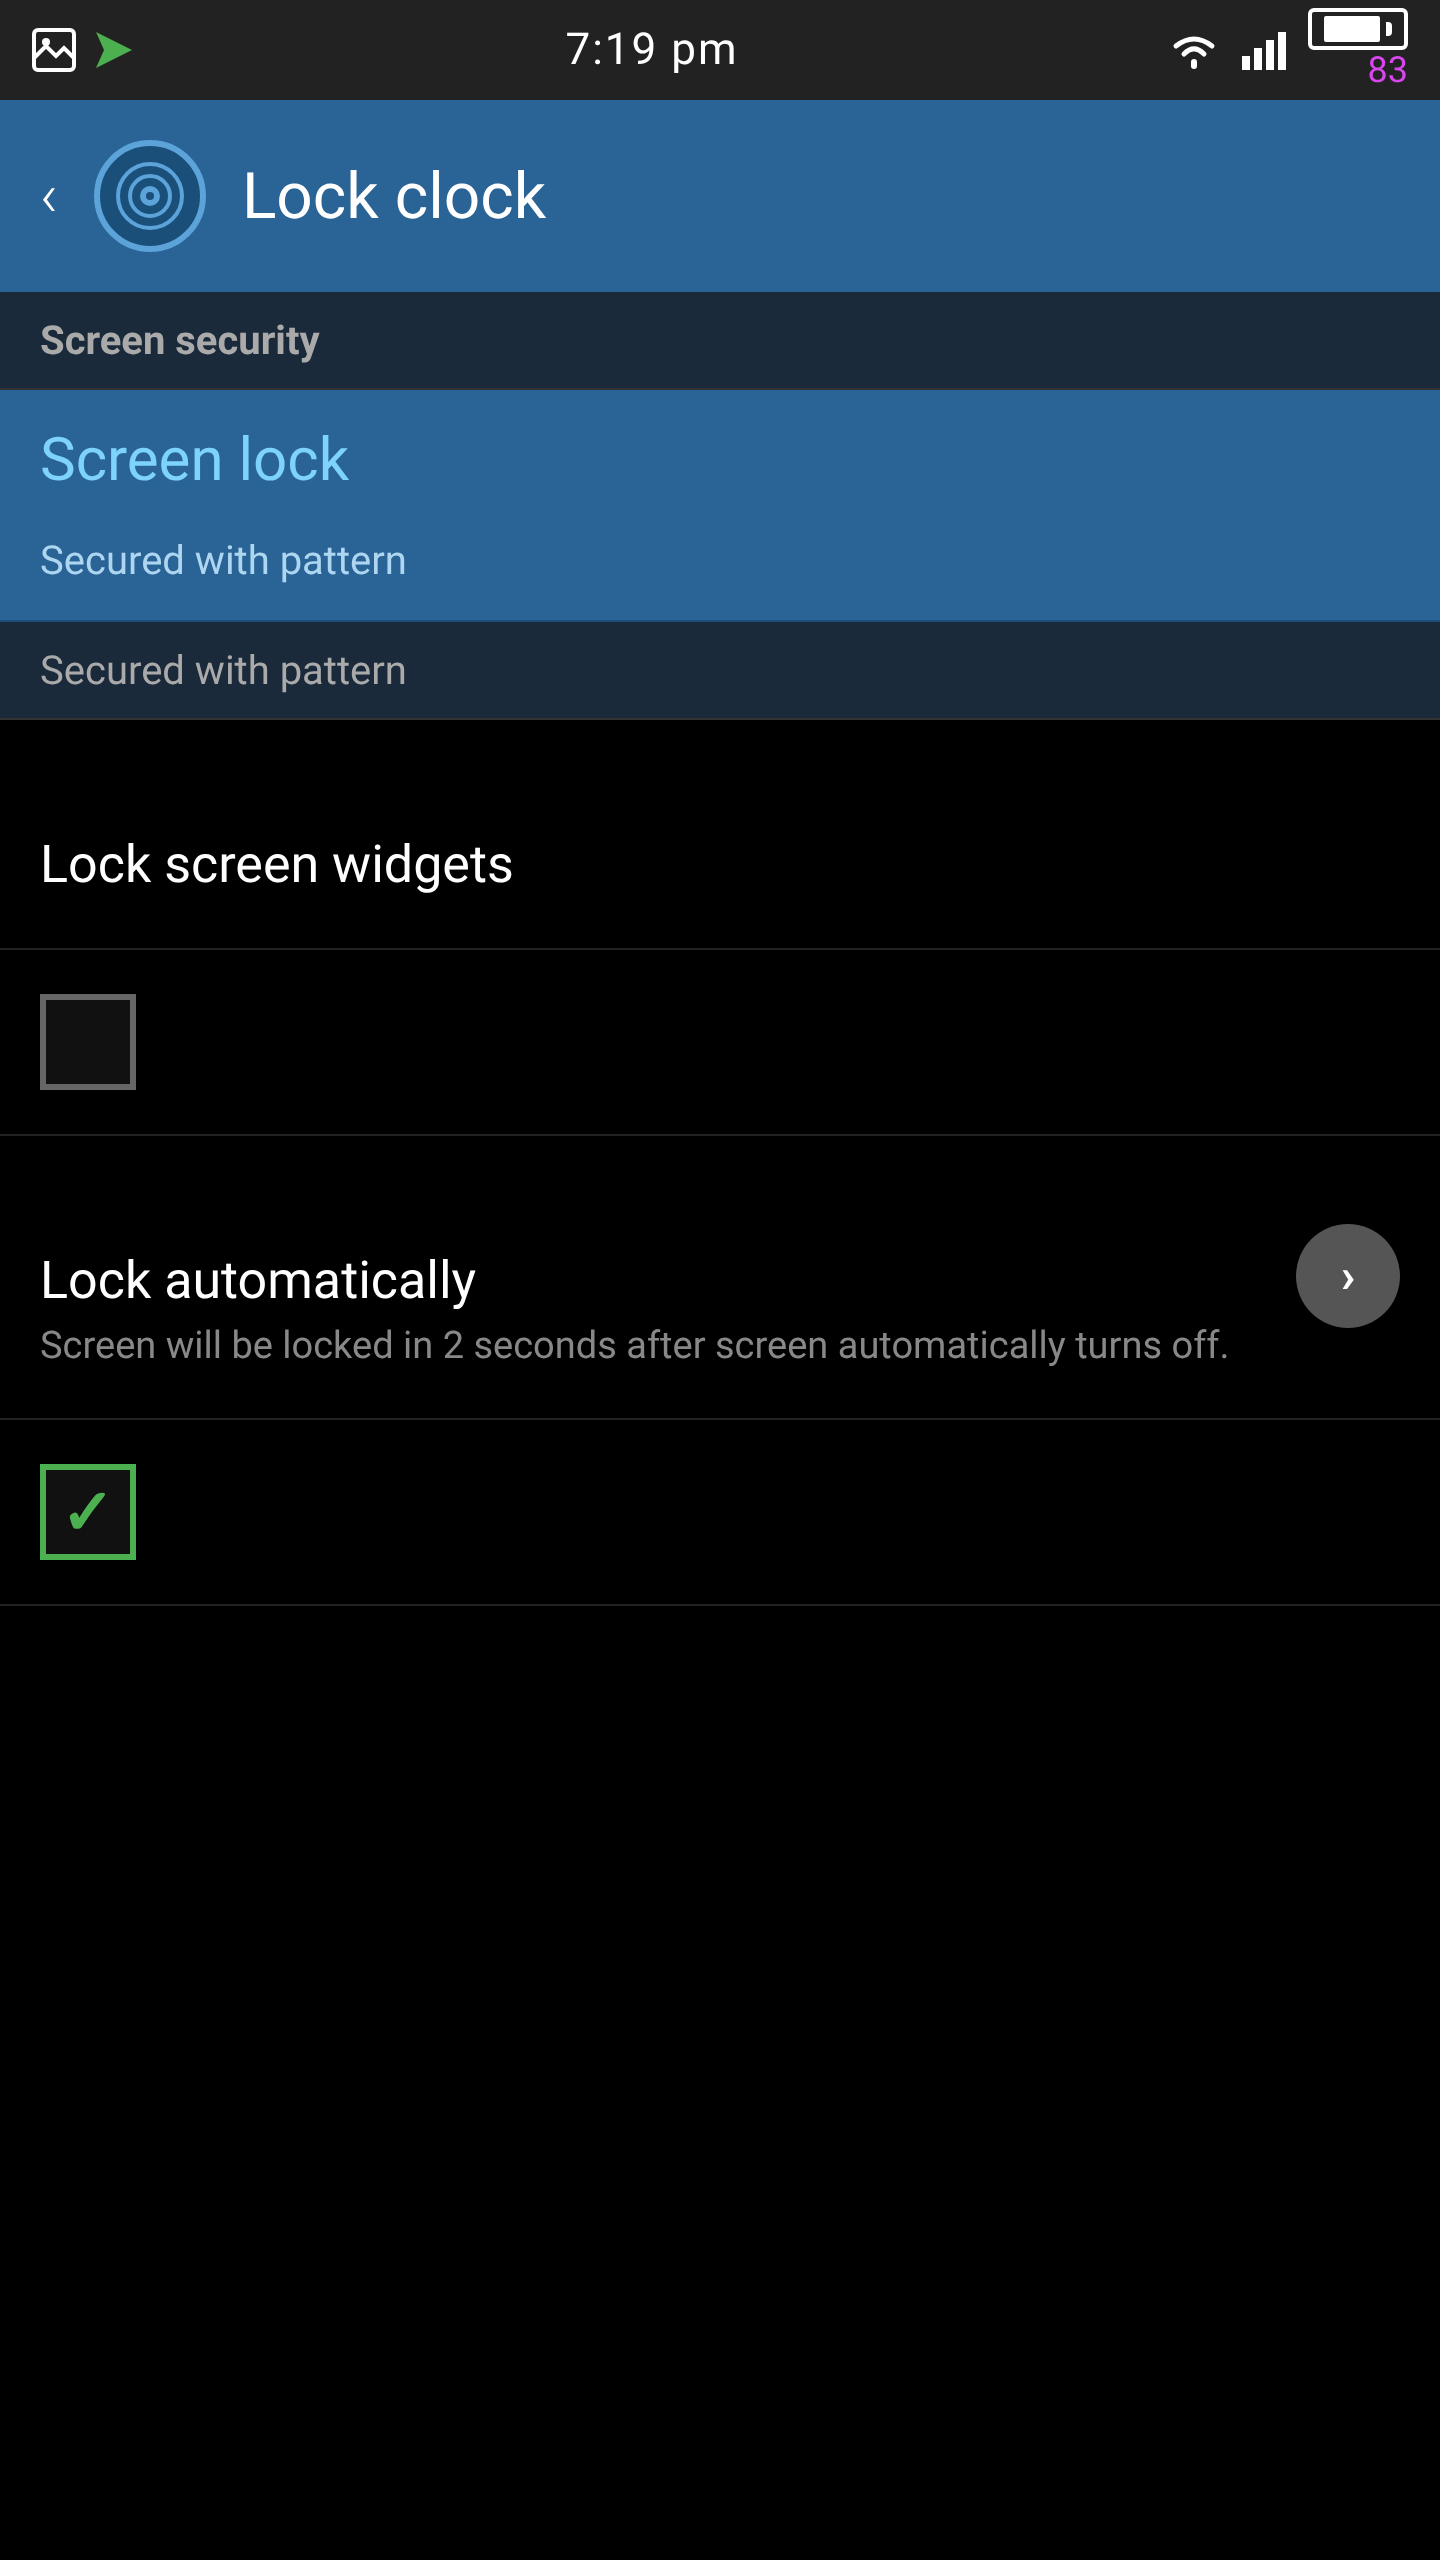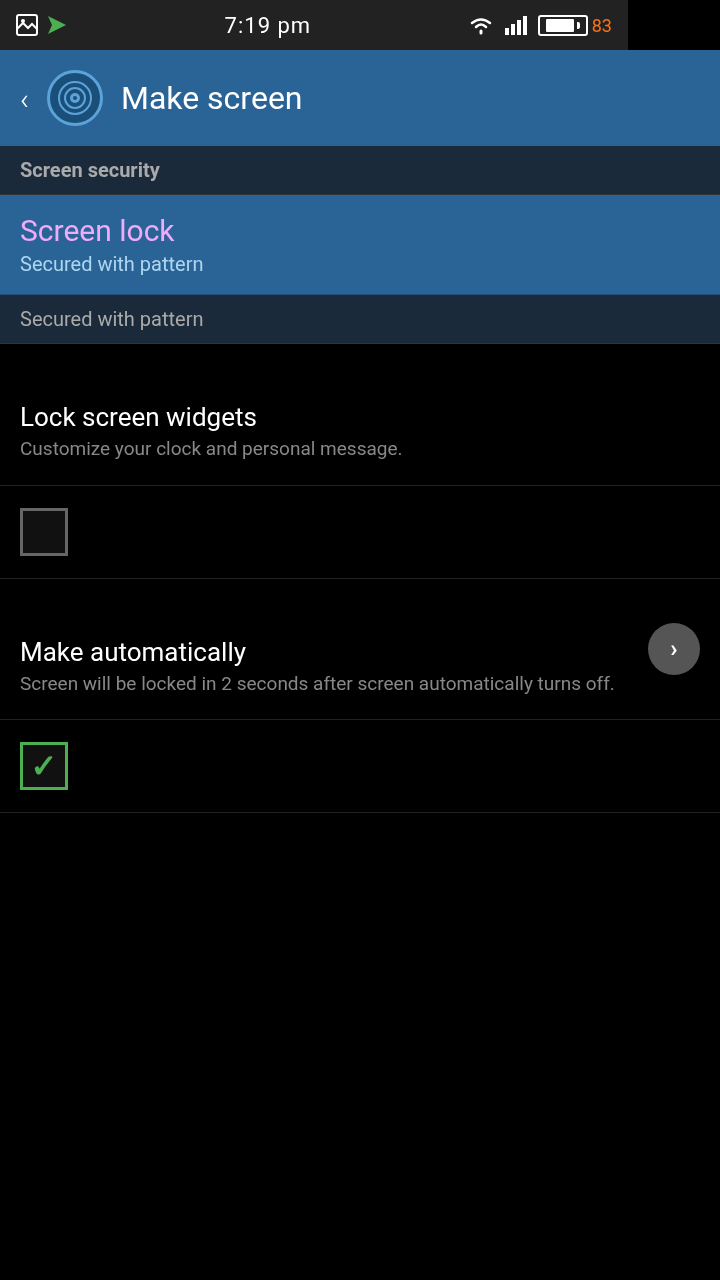--- a/index.html
+++ b/index.html
@@ -11,21 +11,21 @@
     body {
       width: 720px;
       height: 1280px;
       background: #000;
       font-family: 'Roboto', Arial, sans-serif;
       overflow: hidden;
     }
 
     
     .status-bar {
-      width: 628px;
+      width: 720px;
       height: 50px;
       background: #222;
       display: flex;
       align-items: center;
       justify-content: space-between;
       padding: 0 16px;
     }
 
     .status-bar-left {
       display: flex;
@@ -96,24 +96,24 @@
 
     
     .screen-lock-item {
       background: #2a6496;
       padding: 18px 20px;
       border-bottom: 1px solid #1e4f7a;
       cursor: pointer;
     }
 
     .screen-lock-title {
-      color: #f0abfc;
+      color: #7dd3fc;
       font-size: 30px;
       font-weight: 400;
-      margin-bottom: 4px;
+      margin-bottom: 20px;
     }
 
     .screen-lock-subtitle {
       color: #aed6f1;
       font-size: 20px;
     }
 
     
     .sub-section-header {
       background: #1a2a3a;
@@ -234,21 +234,21 @@
       <path d="M4,9 Q13,2 22,9" fill="none" stroke="#fff" stroke-width="2.5" stroke-linecap="round"></path>
     </svg>
 
     <svg width="24" height="22" viewBox="0 0 24 22">
       <rect x="1" y="14" width="4" height="7" fill="#fff"></rect>
       <rect x="7" y="10" width="4" height="11" fill="#fff"></rect>
       <rect x="13" y="6" width="4" height="15" fill="#fff"></rect>
       <rect x="19" y="2" width="4" height="19" fill="#fff"></rect>
     </svg>
 
-    <div style="display:flex;align-items:flex-end;color:#f97316;font-size:17px;">
+    <div style="display:flex;align-items:flex-end;color:#d946ef;font-size:17px;flex-direction:column;">
       <div style="border:2px solid #fff;border-radius:3px;padding:2px 6px;display:flex;align-items:center;gap:2px;">
         <div style="width:28px;height:13px;background:#fff;border-radius:1px;"></div>
         <div style="width:3px;height:7px;background:#fff;border-radius:0 2px 2px 0;margin-left:1px;"></div>
       </div>
       <span style="margin-left:4px;font-size:18px;">83</span>
     </div>
   </div>
 </div>
 
 <div class="header">
@@ -257,50 +257,49 @@
 
     <svg class="gear-svg" viewBox="0 0 34 34">
 
       <circle cx="17" cy="17" r="16" fill="#1a4f7a" stroke="#5ba3d9" stroke-width="2"></circle>
 
       <circle cx="17" cy="17" r="10" fill="none" stroke="#5ba3d9" stroke-width="2"></circle>
       <circle cx="17" cy="17" r="5" fill="#5ba3d9"></circle>
       <circle cx="17" cy="17" r="2" fill="#1a4f7a"></circle>
     </svg>
   </div>
-  <span class="header-title">Make screen</span>
+  <span class="header-title">Lock clock</span>
 </div>
 
 <div class="section-header">
   <span class="section-header-text">Screen security</span>
 </div>
 
 <div class="screen-lock-item">
   <div class="screen-lock-title">Screen lock</div>
   <div class="screen-lock-subtitle">Secured with pattern</div>
 </div>
 
 <div class="sub-section-header">
   <span class="sub-section-text">Secured with pattern</span>
 </div>
 
 <div class="settings-item">
   <div class="settings-item-content">
     <div class="settings-item-title">Lock screen widgets</div>
-    <div class="settings-item-subtitle">Customize your clock and personal message.</div>
   </div>
 </div>
 
 <div class="settings-item">
   <div class="checkbox-empty"></div>
 </div>
 
 <div class="settings-item">
   <div class="settings-item-content">
-    <div class="settings-item-title">Make automatically</div>
+    <div class="settings-item-title">Lock automatically</div>
     <div class="settings-item-subtitle">Screen will be locked in 2 seconds after screen automatically turns off.</div>
   </div>
   <div class="chevron-btn">
     <span class="chevron-icon">›</span>
   </div>
 </div>
 
 <div class="settings-item">
   <div class="checkbox-checked">
     <span class="checkmark">✓</span>

